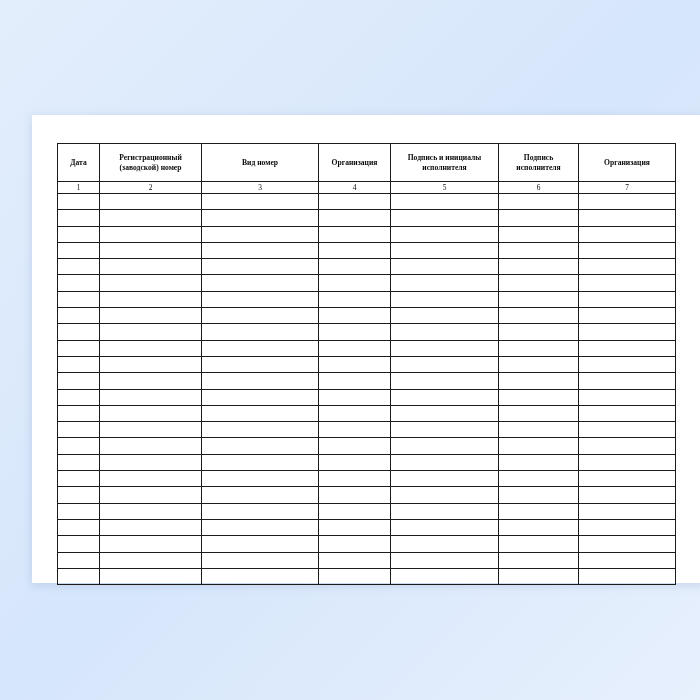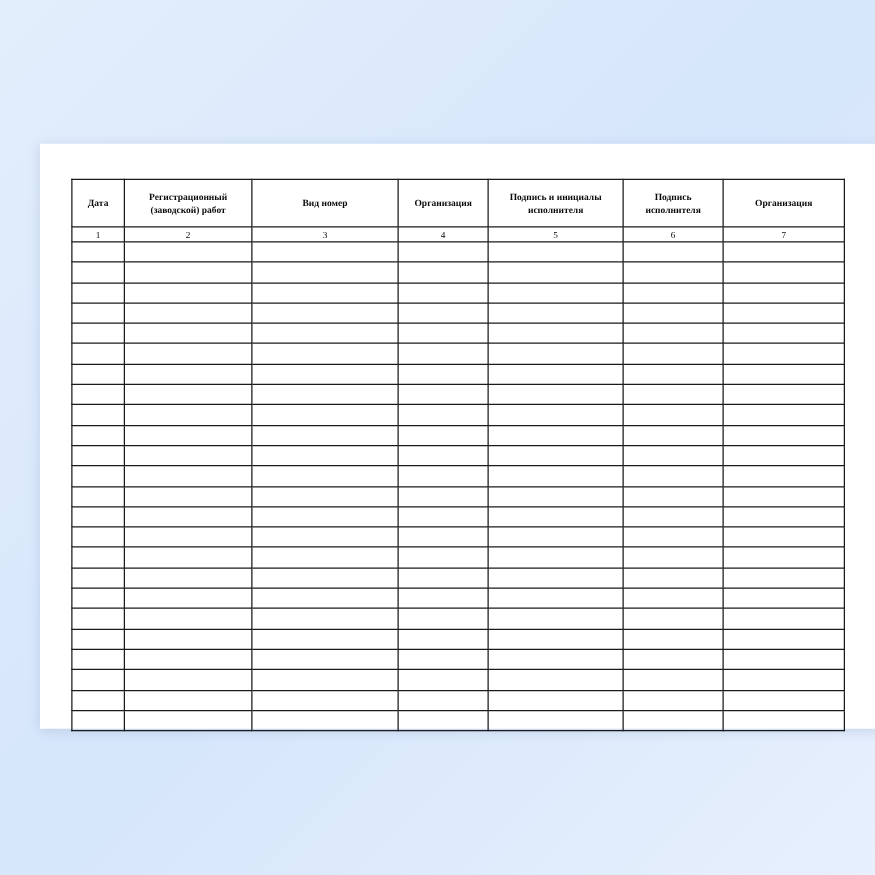--- a/index.html
+++ b/index.html
@@ -87,21 +87,21 @@
             <col class="c2">
             <col class="c3">
             <col class="c4">
             <col class="c5">
             <col class="c6">
             <col class="c7">
         </colgroup>
         <thead>
           <tr>
             <th>Дата</th>
-            <th>Регистрационный (заводской) работ</th>
+            <th>Регистрационный (заводской) номер</th>
             <th>Вид номер</th>
             <th>Организация</th>
             <th>Подпись и инициалы исполнителя</th>
             <th>Подпись исполнителя</th>
             <th>Организация</th>
           </tr>
           <tr>
             <td class="numrow">1</td>
             <td class="numrow">2</td>
             <td class="numrow">3</td>

